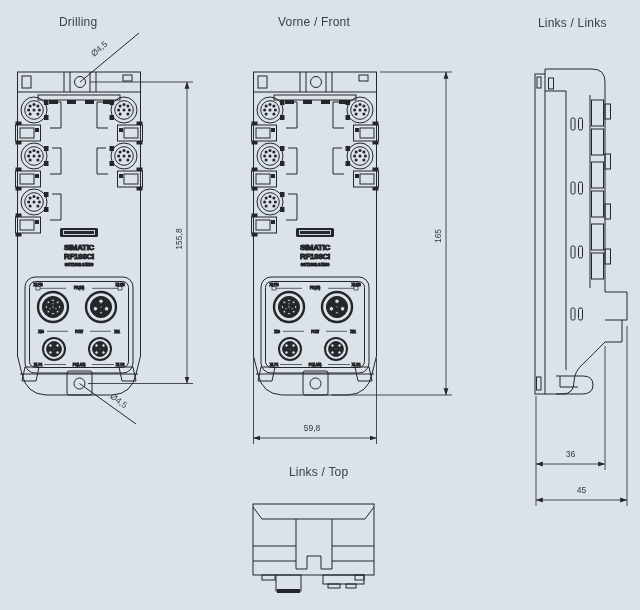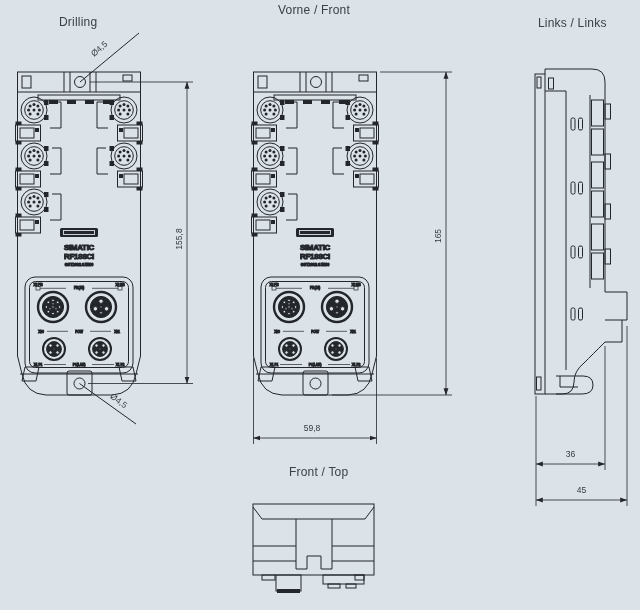--- a/index.html
+++ b/index.html
@@ -23,23 +23,23 @@
   .tiny-text{font-size:3.4px;font-weight:bold;fill:#23272b;letter-spacing:-0.15px;}
   .brand-text{font-size:8px;font-weight:bold;fill:#23272b;letter-spacing:-0.3px;}
   .art-text{font-size:4.2px;font-weight:bold;fill:#23272b;letter-spacing:-0.2px;}
 </style>
 </head>
 <body>
 
 <div class="canvas">
 
   <div class="view-label" style="left:59px;top:15px;">Drilling</div>
-  <div class="view-label" style="left:278px;top:3px;text-align:center;">Vorne / Front</div>
+  <div class="view-label" style="left:278px;top:15px;text-align:center;">Vorne / Front</div>
   <div class="view-label" style="left:538px;top:16px;">Links / Links</div>
-  <div class="view-label" style="left:289px;top:465px;">Front / Top</div>
+  <div class="view-label" style="left:289px;top:465px;">Links / Top</div>
 
   <svg width="640" height="610" viewBox="0 0 640 610">
 
     <defs>
       <marker id="arw" viewBox="0 0 10 10" refX="9.5" refY="5" markerWidth="9" markerHeight="9" orient="auto-start-reverse">
         <path d="M0,1.6 L10,5 L0,8.4 Z" fill="#23272b"></path>
       </marker>
 
       <g id="m12s" fill="none" stroke="#23272b" stroke-width="1">
         <circle r="13"></circle>

